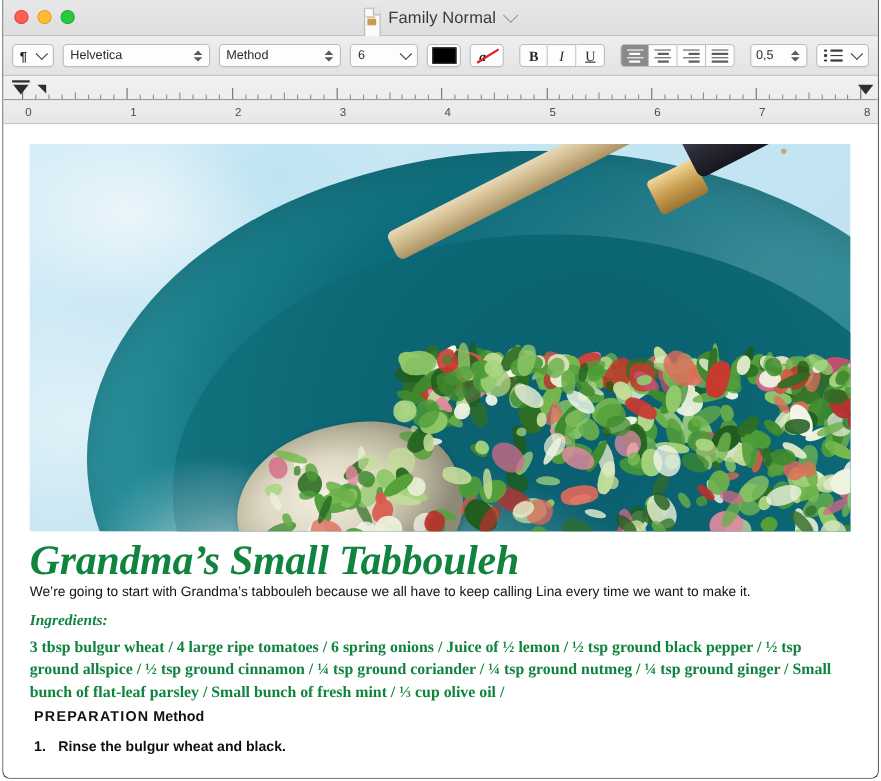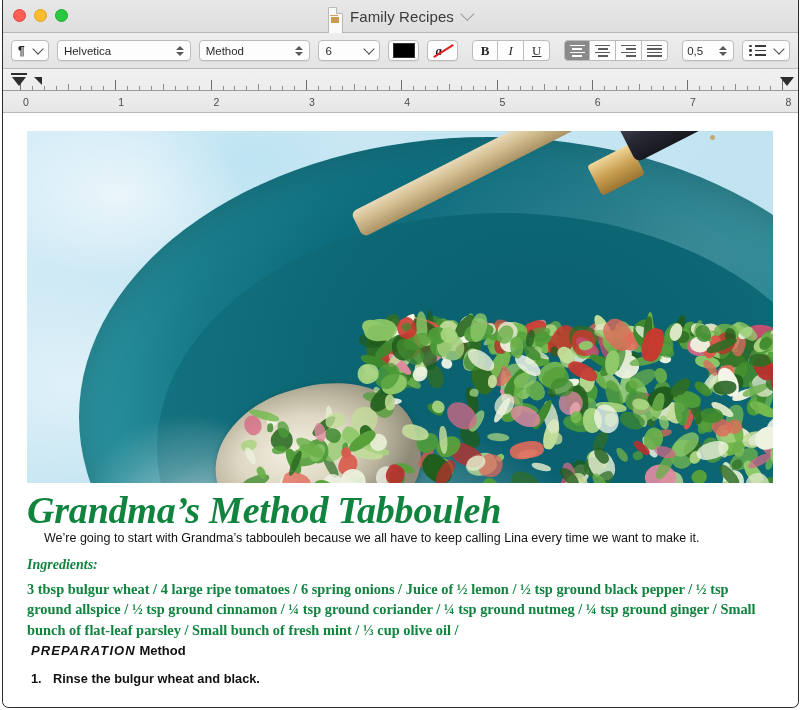--- a/index.html
+++ b/index.html
@@ -218,38 +218,38 @@
   .tom{position:absolute;border-radius:35% 45% 40% 50%;}
   .whitebit{position:absolute;border-radius:50%;}
   .rad{position:absolute;border-radius:50%;}
   .title{
     position:absolute;left:24px;top:378px;width:746px;
     font-family:"Liberation Serif",serif;
     font-weight:bold;font-style:italic;font-size:38px;color:#10843f;
     letter-spacing:-.2px;line-height:1.0;
   }
   .intro{
-    position:absolute;left:41px;top:418px;width:746px;
+    position:absolute;left:24px;top:418px;width:746px;
     font-size:12.5px;color:#121212;line-height:1.25;
   }
   .ing-head{
     position:absolute;left:24px;top:444px;
     font-family:"Liberation Serif",serif;font-weight:bold;font-style:italic;
     font-size:14px;color:#10843f;
   }
   .ing-body{
     position:absolute;left:24px;top:466px;width:748px;
     font-family:"Liberation Serif",serif;font-weight:bold;
     font-size:14.4px;color:#10843f;line-height:1.42;
   }
   .prep-head{
     position:absolute;left:28px;top:530px;
     font-size:13px;font-weight:bold;color:#111;
   }
-  .prep-head .caps{letter-spacing:1.1px;font-style:italic;}
+  .prep-head .caps{letter-spacing:1.1px;}
   .step{
     position:absolute;left:28px;top:558px;width:700px;
     font-size:12.8px;font-weight:bold;color:#111;display:flex;gap:10px;
   }
   .step .num{width:12px;flex:none;}
 </style>
 </head>
 <body>
 
 <div class="window">
@@ -260,21 +260,21 @@
       <div class="light yellow"></div>
       <div class="light green"></div>
     </div>
     <div class="title-center">
       <span class="doc-icon">
         <span class="page"></span>
           <span class="fold"></span>
         <span class="bar" style="top:8px;width:8px;"></span>
         <span class="blk"></span>
       </span>
-      <span class="title-text">Family Recipes</span>
+      <span class="title-text">Family Normal</span>
       <span class="title-chev"></span>
     </div>
   </div>
 
   <div class="toolbar">
 
     <div class="ctl para">
       <span class="pilcrow">¶</span>
       <span class="chev"></span>
     </div>
@@ -956,21 +956,21 @@
           <div class="leaf" style="left: 333.025px; top: 96.1305px; width: 12.305px; height: 11.0174px; background: rgb(117, 185, 79); transform: rotate(104deg); opacity: 0.9;"></div>
           <div class="leaf" style="left: 165.267px; top: 6.54945px; width: 8.67341px; height: 8.1827px; background: rgb(63, 138, 46); transform: rotate(330deg); opacity: 0.74;"></div>
           <div class="leaf" style="left: 469.115px; top: 24.577px; width: 31.8978px; height: 9.46322px; background: rgb(47, 109, 37); transform: rotate(338deg); opacity: 0.91;"></div>
           <div class="leaf" style="left: 144.784px; top: 80.8127px; width: 16.185px; height: 10.4835px; background: rgb(195, 221, 154); transform: rotate(264deg); opacity: 0.85;"></div>
           <div class="tom" style="left: 399.249px; top: 18.6074px; width: 33.7385px; height: 19.5006px; background: rgb(200, 57, 47); transform: rotate(104deg); opacity: 0.98;"></div>
           <div class="leaf" style="left: 458.652px; top: 9.22784px; width: 14.5925px; height: 17.0774px; background: rgb(63, 138, 46); transform: rotate(165deg); opacity: 0.85;"></div>
           <div class="whitebit" style="left: 508.179px; top: 157.648px; width: 25.5123px; height: 24.2016px; background: rgb(223, 233, 201); transform: rotate(264deg); opacity: 0.77;"></div>
         </div>
     </div>
 
-    <div class="title">Grandma’s Method Tabbouleh</div>
+    <div class="title">Grandma’s Small Tabbouleh</div>
     <div class="intro">We’re going to start with Grandma’s tabbouleh because we all have to keep calling Lina every time we want to make it.</div>
     <div class="ing-head">Ingredients:</div>
     <div class="ing-body">3 tbsp bulgur wheat / 4 large ripe tomatoes / 6 spring onions / Juice of ½ lemon / ½ tsp ground black pepper / ½ tsp ground allspice /  ½ tsp ground cinnamon / ¼ tsp ground coriander / ¼ tsp ground nutmeg / ¼ tsp ground ginger / Small bunch of flat-leaf parsley / Small bunch of fresh mint / ⅓ cup olive oil /</div>
     <div class="prep-head">
       <span class="caps">PREPARATION</span><span> Method</span>
     </div>
     <div class="step">
       <span class="num">1.</span>
       <span>Rinse the bulgur wheat and black.</span>
     </div>

